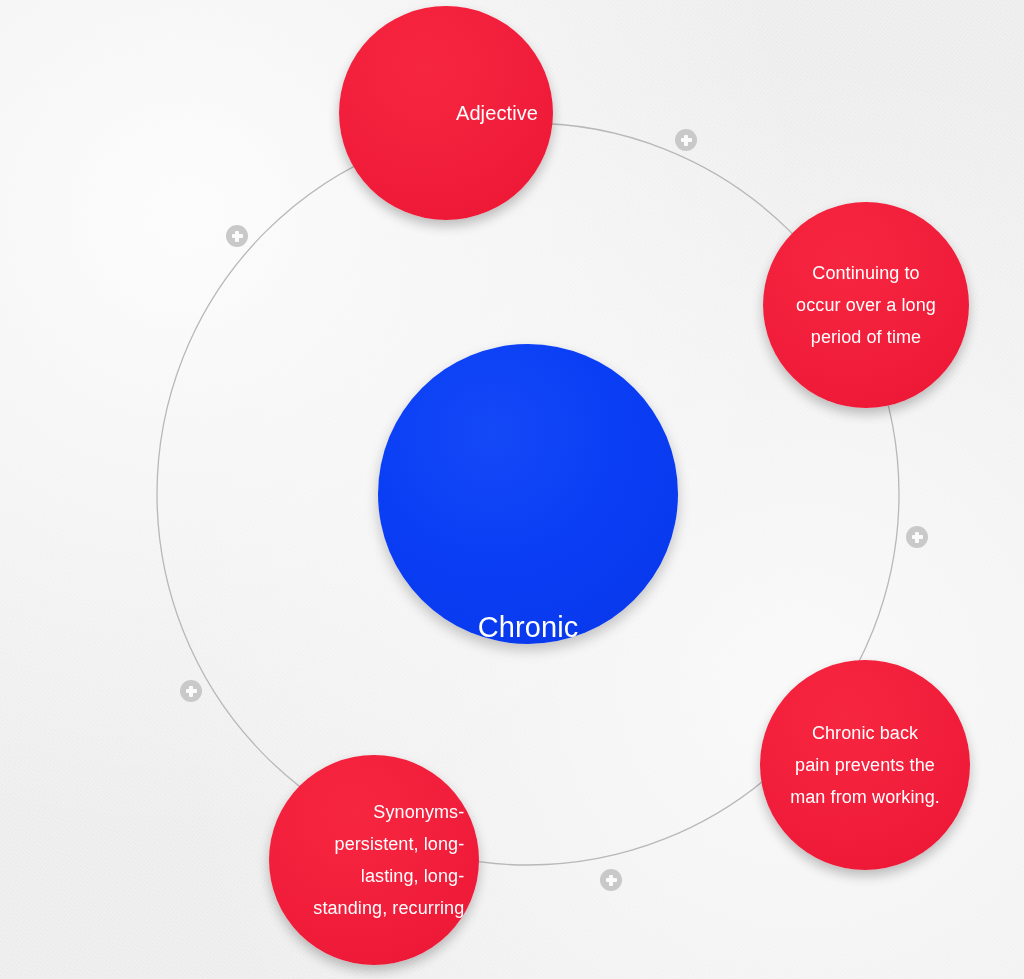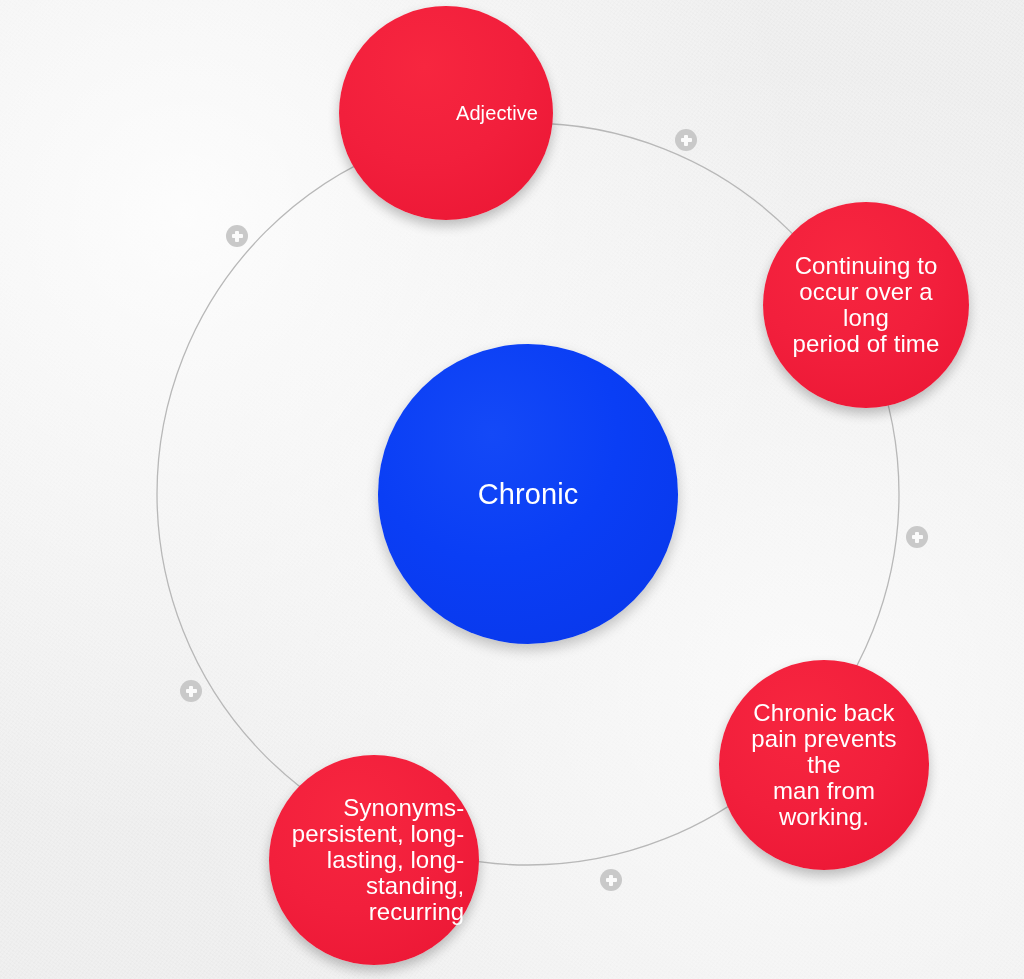--- a/index.html
+++ b/index.html
@@ -52,35 +52,36 @@
     display: block;
     width: 86%;
     white-space: pre-line;
     letter-spacing: 0.1px;
   }
 
   .node.central {
     background:
       radial-gradient(circle at 38% 30%, #1449f7 0%, #0a3ef5 45%, #0836e8 100%);
     box-shadow: 0 6px 13px rgba(0,0,0,0.22);
+    align-items: flex-end;
   }
   .node.central .node-label {
     font-size: 29px;
     line-height: 34px;
     font-weight: 400;
   }
 
   .node.branch {
     background:
       radial-gradient(circle at 40% 28%, #f7263f 0%, #f21f3c 48%, #ea1533 100%);
     box-shadow: 0 6px 12px rgba(0,0,0,0.24);
   }
   .node.branch .node-label {
-    font-size: 24px;
-    line-height: 26px;
+    font-size: 18px;
+    line-height: 32px;
     font-weight: 400;
   }
   .node.branch.title-node .node-label {
     font-size: 20px;
     line-height: 26px;
   }
 
   
   .plus-handle {
     position: absolute;
@@ -124,21 +125,21 @@
   <div class="node branch title-node" style="left:339px; top:6px; width:214px; height:214px;text-align:right;">
     <span class="node-label">Adjective</span>
   </div>
 
   <div class="node branch" style="left:763px; top:202px; width:206px; height:206px;">
     <span class="node-label">Continuing to
 occur over a long
 period of time</span>
   </div>
 
-  <div class="node branch" style="left:719px; top:660px; width:210px; height:210px;">
+  <div class="node branch" style="left:760px; top:660px; width:210px; height:210px;">
     <span class="node-label">Chronic back
 pain prevents the
 man from working.</span>
   </div>
 
   <div class="node branch" style="left:269px; top:755px; width:210px; height:210px;text-align:right;">
     <span class="node-label">Synonyms-
 persistent, long-
 lasting, long-
 standing, recurring</span>

